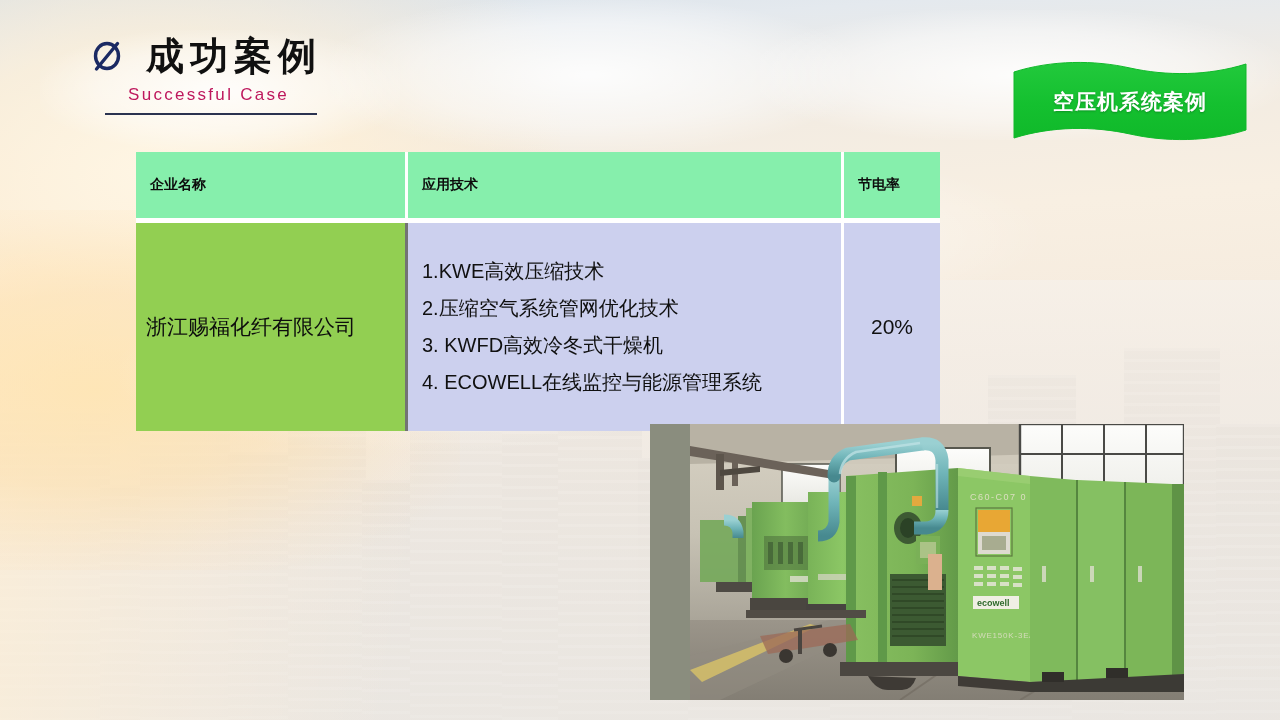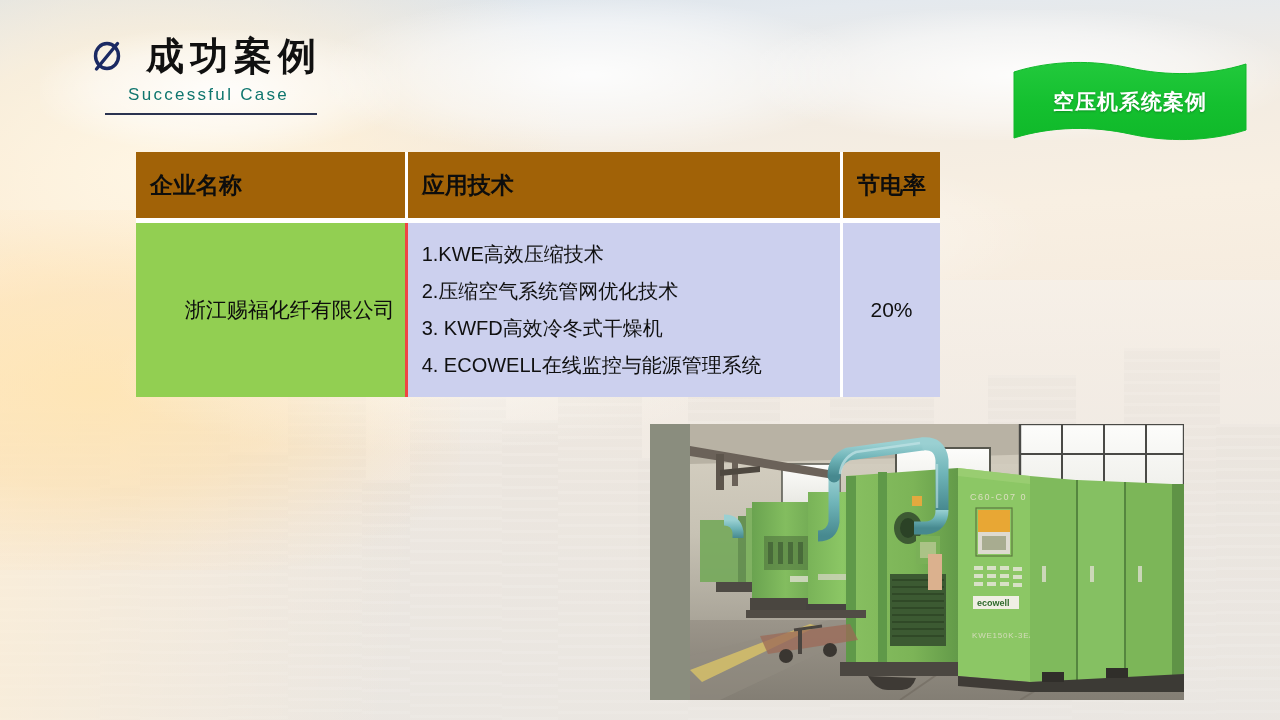--- a/index.html
+++ b/index.html
@@ -134,21 +134,21 @@
     font-weight: bold;
     color: #101010;
     letter-spacing: 6px;
     line-height: 44px;
     white-space: nowrap;
   }
   .heading-sub {
     margin-top: 7px;
     margin-left: 36px;
     font-size: 17px;
-    color: #0f766e;
+    color: #be185d;
     letter-spacing: 2.3px;
     white-space: nowrap;
   }
   .heading-rule {
     margin-top: 8px;
     margin-left: 13px;
     width: 212px;
     height: 2px;
     background: #2b3350;
   }
@@ -180,43 +180,43 @@
   .case-table {
     position: absolute;
     left: 136px;
     top: 152px;
     width: 804px;
     z-index: 6;
     border-collapse: separate;
     border-spacing: 0;
   }
   .case-table .hdr-cell {
-    background: #a16207;
+    background: #86efac;
     color: #0d0d0d;
-    font-size: 23px;
+    font-size: 14px;
     font-weight: bold;
     height: 66px;
     padding: 0 14px;
     text-align: left;
     vertical-align: middle;
     border-right: 3px solid #ffffff;
     border-bottom: 5px solid #ffffff;
     white-space: nowrap;
   }
   .case-table .hdr-cell.last { border-right: none; }
 
   .case-table .body-name {
     background: #92cf52;
     color: #0d0d0d;
     font-size: 21px;
-    text-align: right;
+    text-align: left;
     vertical-align: middle;
-    height: 174px;
+    height: 208px;
     padding: 0 10px;
-    border-right: 3px solid #ef4444;
+    border-right: 3px solid #737373;
     white-space: nowrap;
   }
   .case-table .body-tech {
     background: #ccd0ee;
     color: #101010;
     font-size: 20px;
     text-align: left;
     vertical-align: middle;
     padding: 10px 10px 10px 14px;
     border-right: 3px solid #ffffff;

